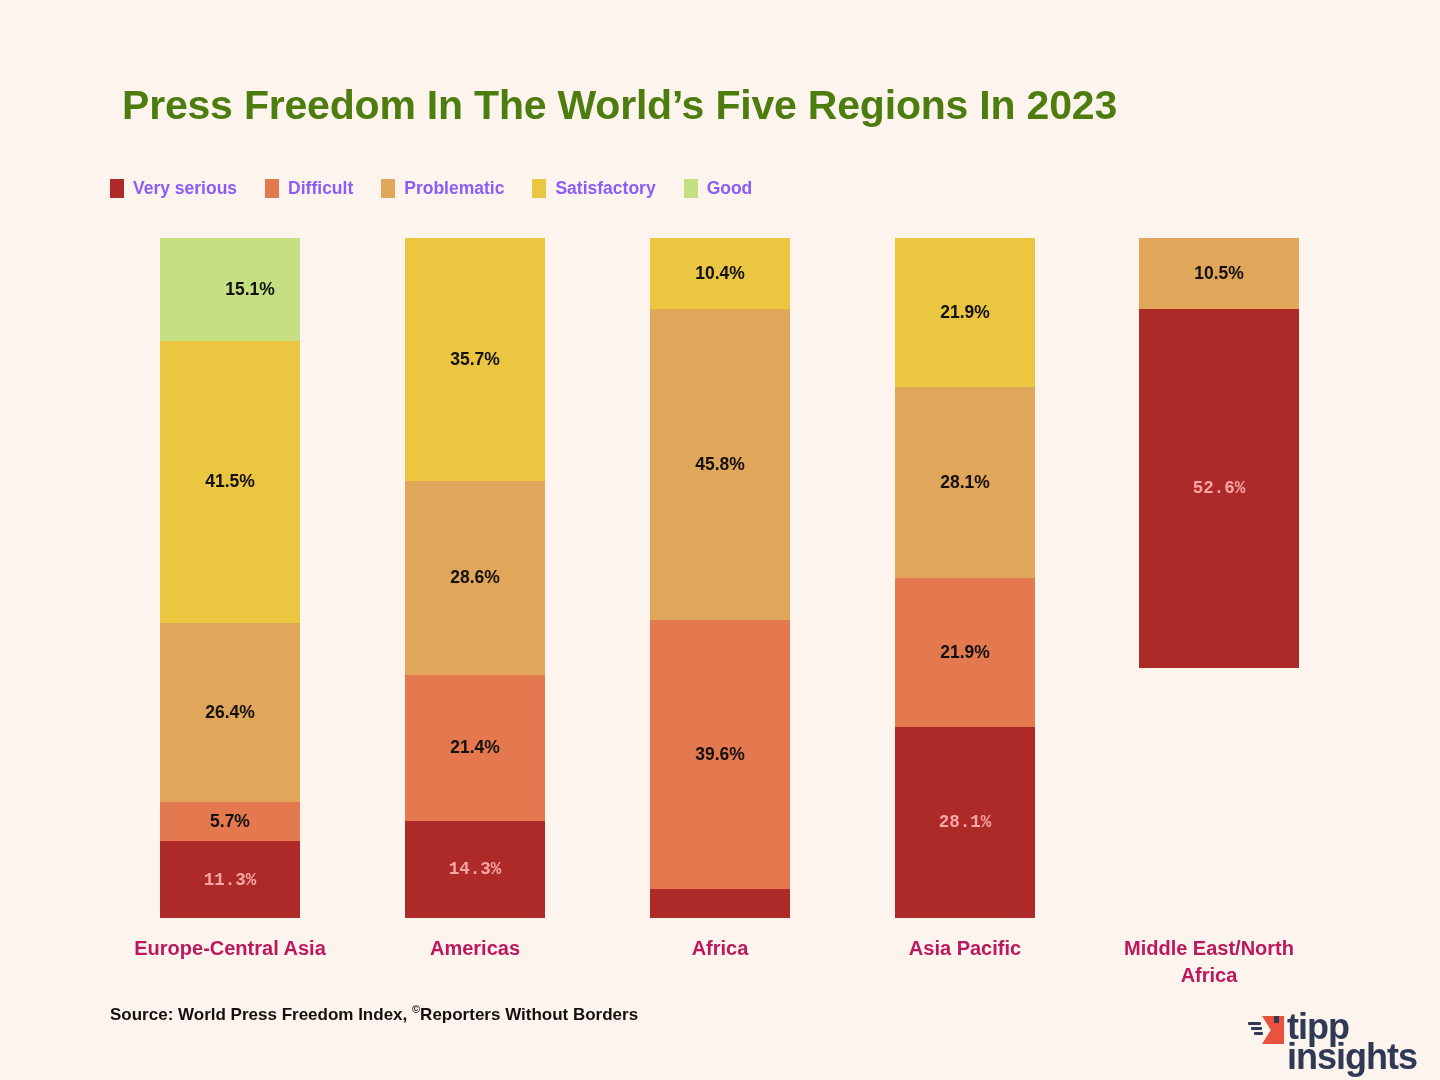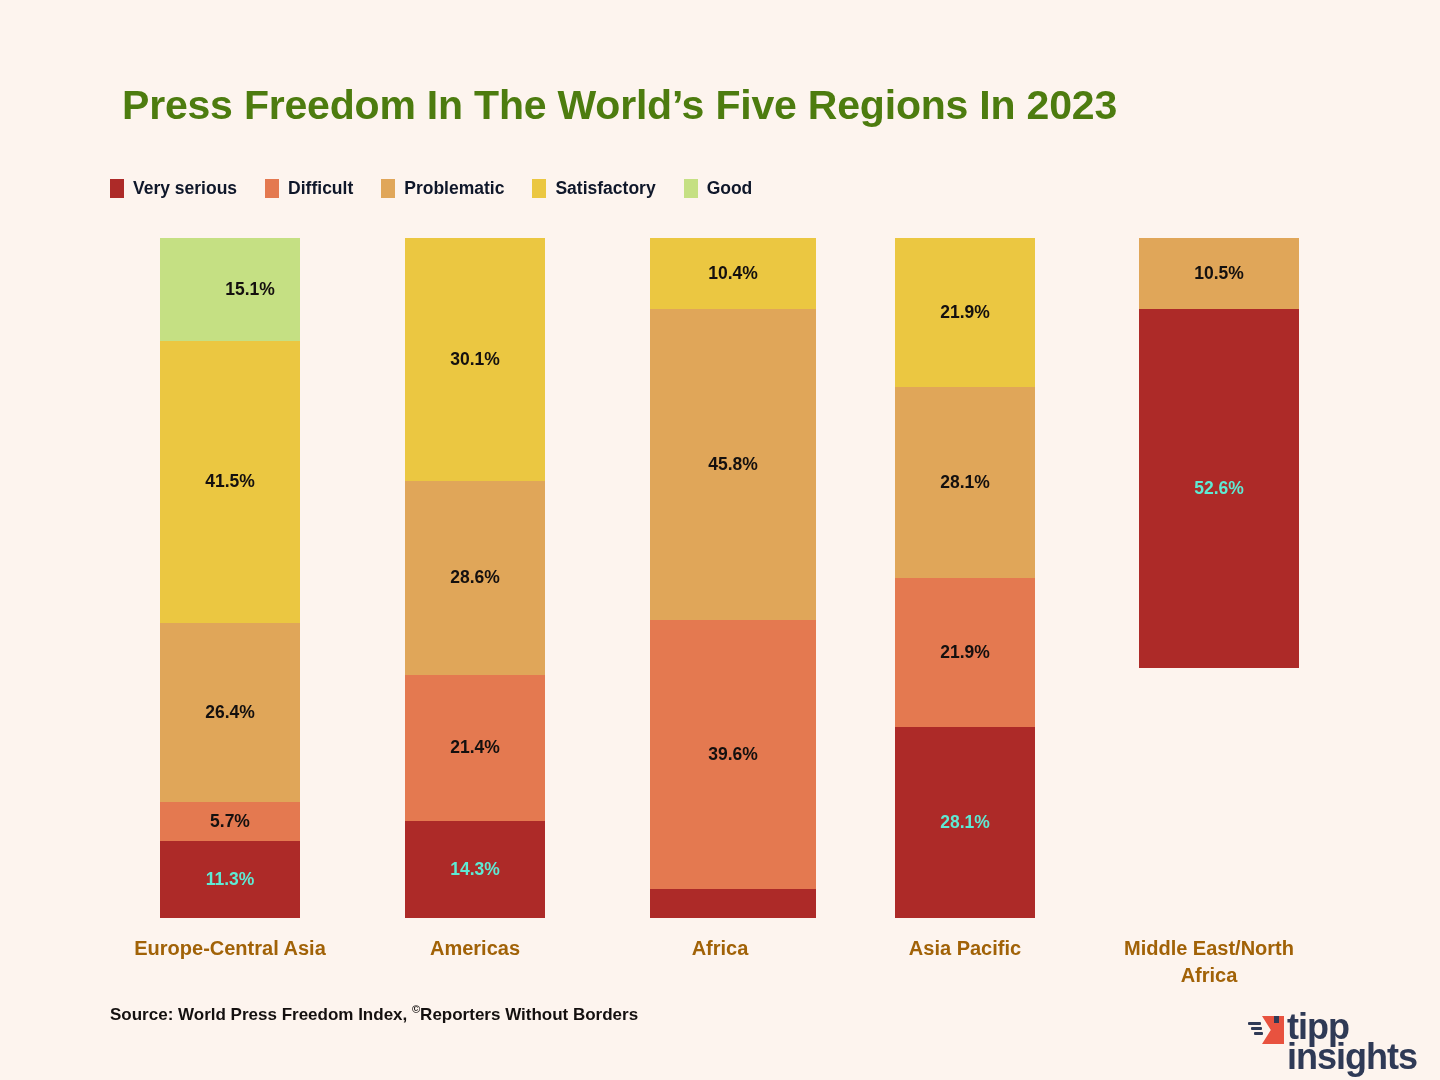--- a/index.html
+++ b/index.html
@@ -49,21 +49,21 @@
   }
   .legend-swatch {
     width: 14px;
     height: 19px;
     margin-right: 9px;
     flex: 0 0 auto;
   }
   .legend-label {
     font-size: 17.5px;
     font-weight: bold;
-    color: #0f172a;
+    color: #8b5cf6;
     white-space: nowrap;
   }
 
   
   .plot-area {
     position: absolute;
     left: 0;
     top: 238px;
     width: 1440px;
     height: 680px;
@@ -87,30 +87,31 @@
     justify-content: center;
     box-sizing: border-box;
   }
   .seg-label {
     font-size: 17.5px;
     font-weight: bold;
     color: #14100f;
     white-space: nowrap;
   }
   .seg-label.light {
-    color: #5eead4;
+    color: #fca5a5;
+    font-family: Liberation Mono, monospace;
   }
 
   
   .cat-label {
     position: absolute;
     top: 935px;
     font-size: 20px;
     font-weight: bold;
-    color: #a16207;
+    color: #be185d;
     text-align: center;
     line-height: 27px;
   }
 
   
   .source-note {
     position: absolute;
     left: 110px;
     top: 1003px;
     font-size: 17px;
@@ -223,34 +224,34 @@
             <span class="seg-label">5.7%</span>
           </div>
           <div class="bar-seg" title="Europe-Central Asia – Very serious" style="background: rgb(173, 42, 40); height: 11.3%;">
             <span class="seg-label light">11.3%</span>
           </div>
         </div>
       </div>
       <div class="bar-group" style="left: 405px; width: 140px;">
         <div class="bar-stack">
           <div class="bar-seg" title="Americas – Satisfactory" style="background: rgb(235, 199, 65); height: 35.7%;">
-            <span class="seg-label">30.1%</span>
+            <span class="seg-label">35.7%</span>
           </div>
           <div class="bar-seg" title="Americas – Problematic" style="background: rgb(224, 166, 89); height: 28.6%;">
             <span class="seg-label">28.6%</span>
           </div>
           <div class="bar-seg" title="Americas – Difficult" style="background: rgb(228, 121, 80); height: 21.4%;">
             <span class="seg-label">21.4%</span>
           </div>
           <div class="bar-seg" title="Americas – Very serious" style="background: rgb(173, 42, 40); height: 14.3%;">
             <span class="seg-label light">14.3%</span>
           </div>
         </div>
       </div>
-      <div class="bar-group" style="left: 650px; width: 166px;">
+      <div class="bar-group" style="left: 650px; width: 140px;">
         <div class="bar-stack">
           <div class="bar-seg" title="Africa – Satisfactory" style="background: rgb(235, 199, 65); height: 10.4%;">
             <span class="seg-label">10.4%</span>
           </div>
           <div class="bar-seg" title="Africa – Problematic" style="background: rgb(224, 166, 89); height: 45.8%;">
             <span class="seg-label">45.8%</span>
           </div>
           <div class="bar-seg" title="Africa – Difficult" style="background: rgb(228, 121, 80); height: 39.6%;">
             <span class="seg-label">39.6%</span>
           </div>

